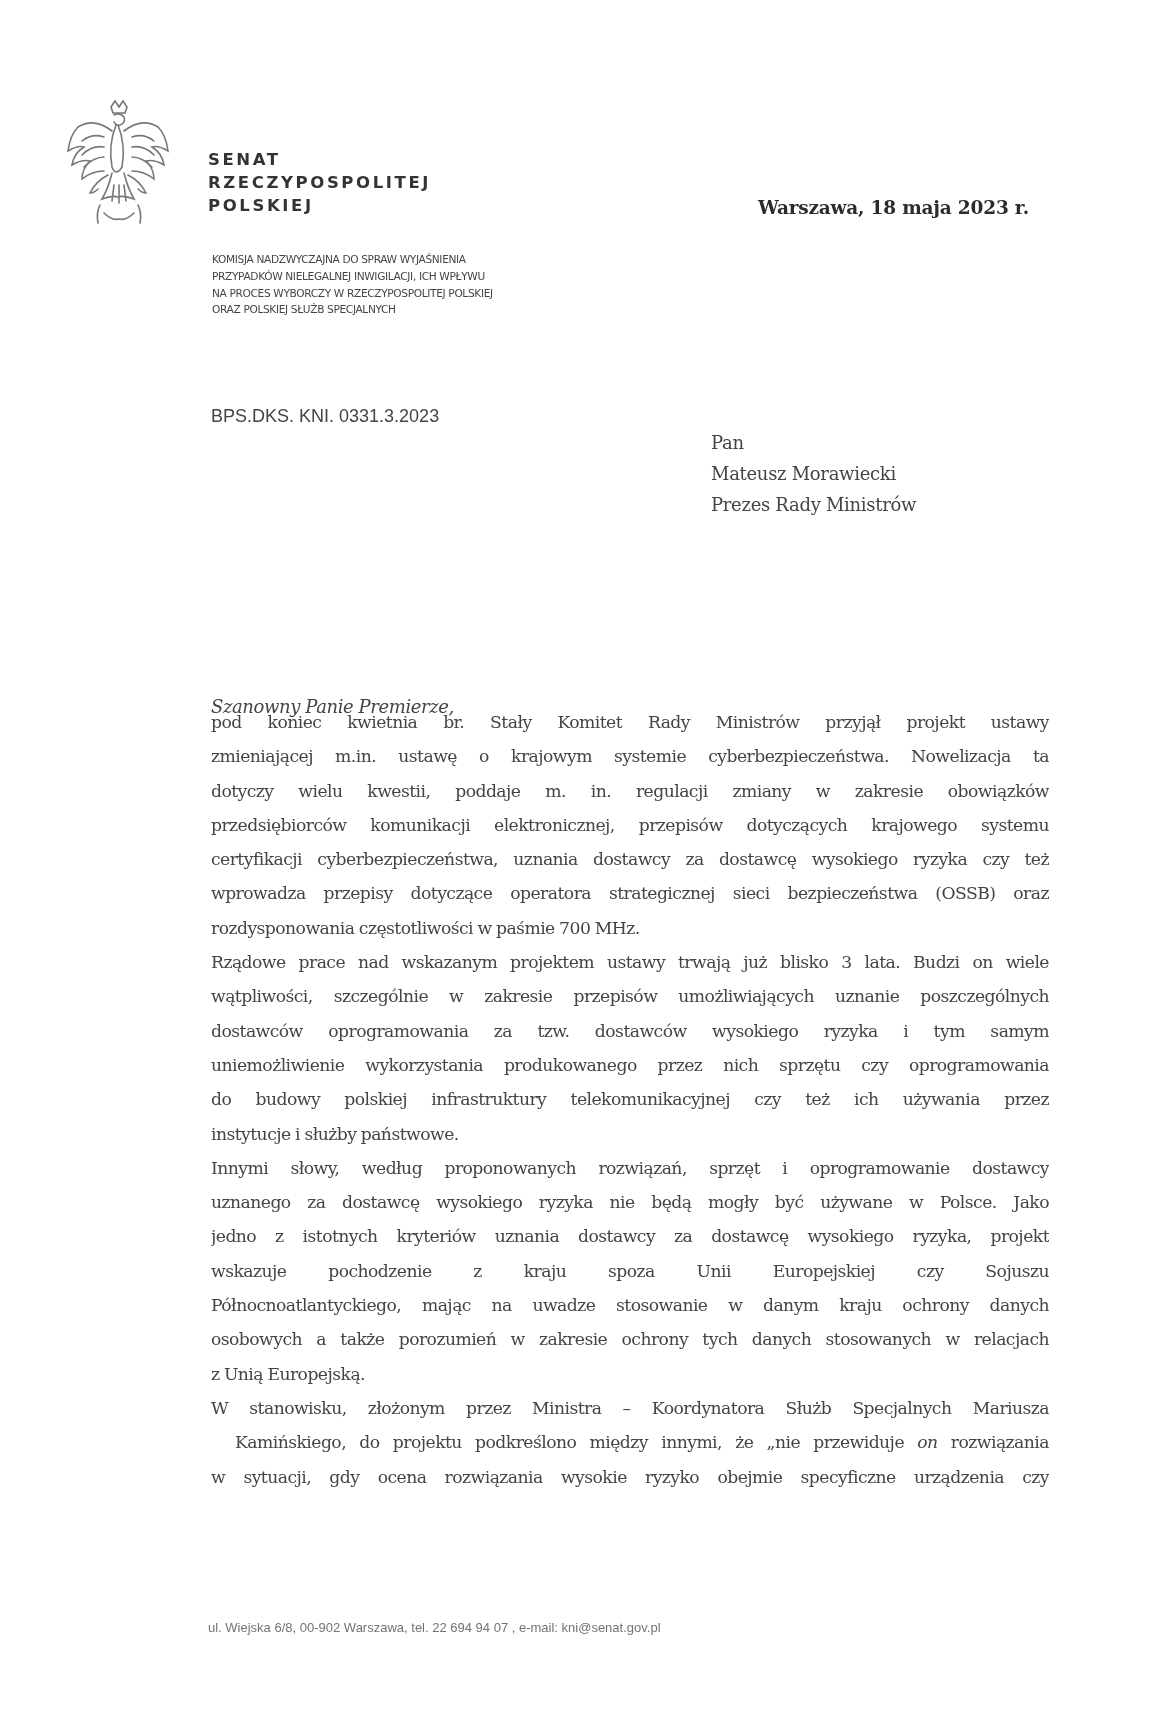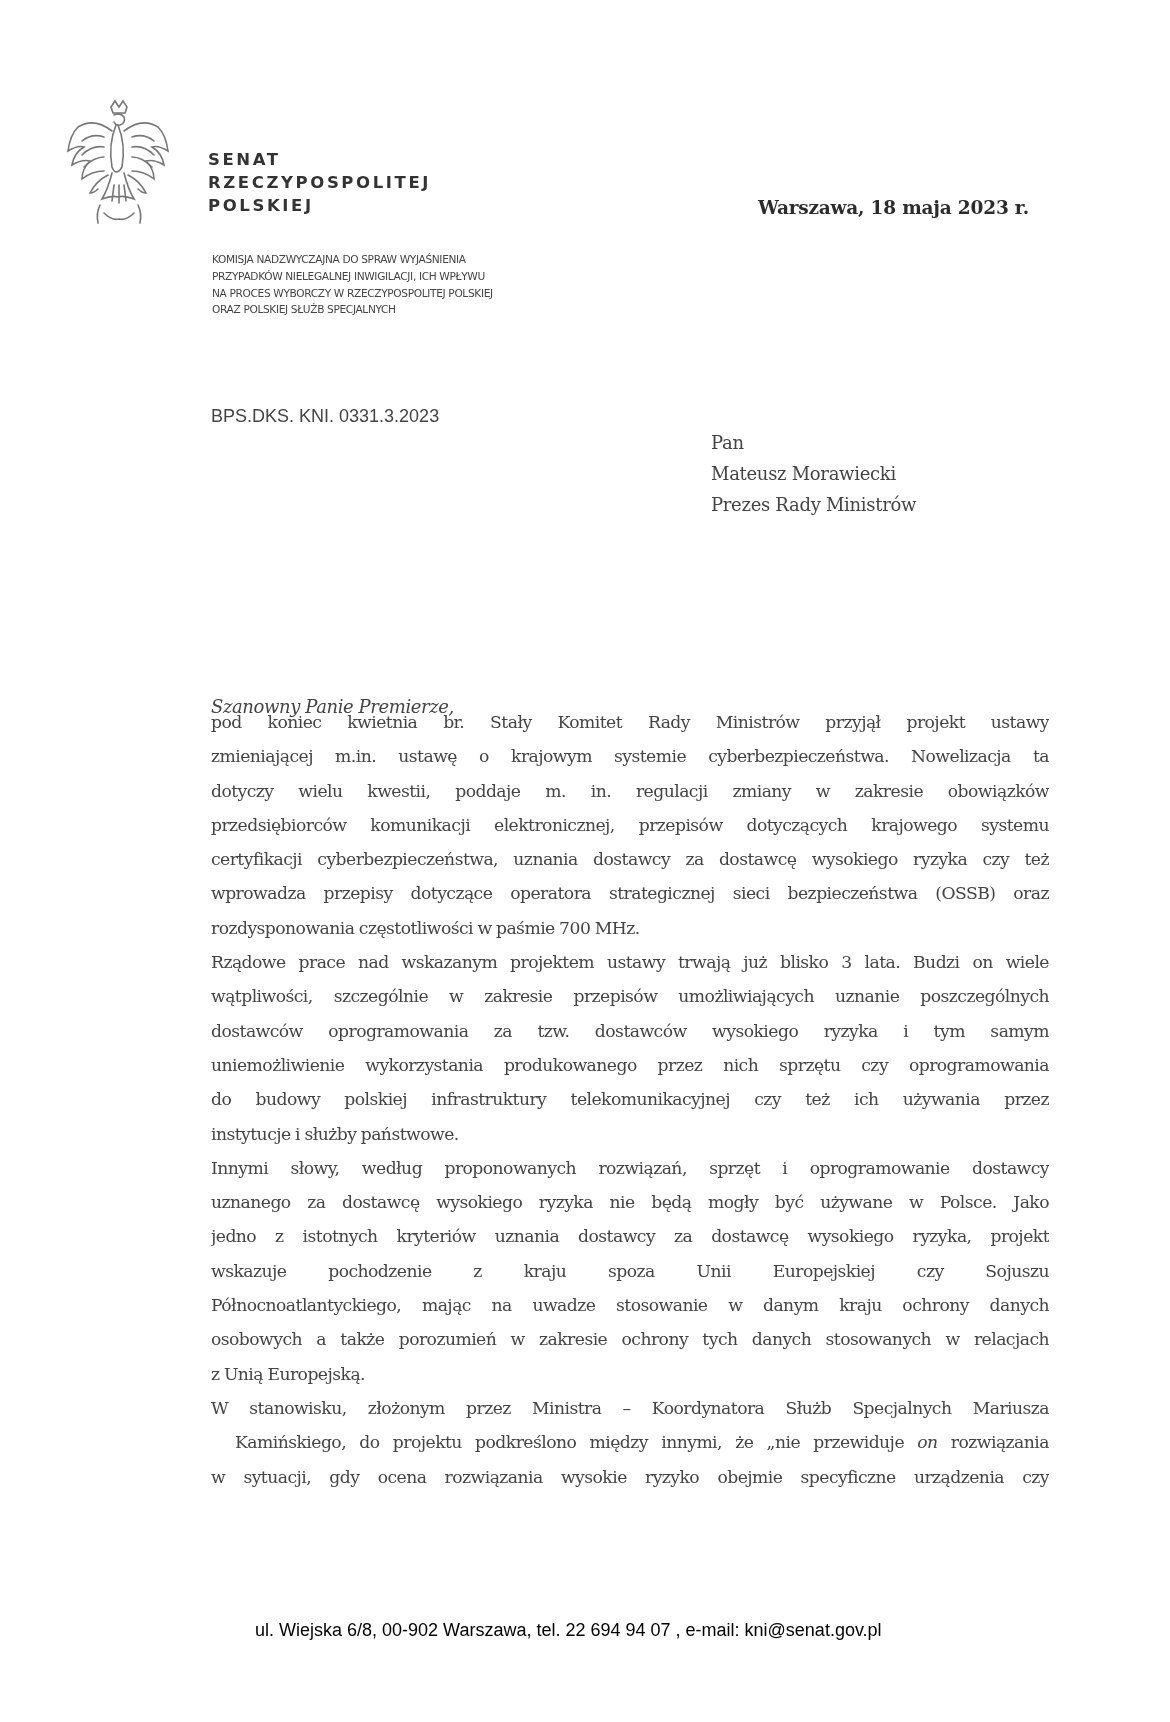--- a/index.html
+++ b/index.html
@@ -28,21 +28,21 @@
   #salutation { position: absolute; left: 211px; top: 672px; font-family: "DejaVu Serif", serif;
     font-style: italic; font-size: 18px; color: #444; white-space: nowrap; letter-spacing: -0.4px; margin-top: 24px; }
 
   #body-text { position: absolute; left: 211px; top: 705px; width: 838px;
     font-family: "DejaVu Serif", serif; font-size: 17.2px; line-height: 34.3px; color: #444;
     letter-spacing: -0.55px; word-spacing: -0.5px; }
   .line { white-space: nowrap; height: 34.3px; }
   .line.j { text-align: justify; text-align-last: justify; white-space: normal; overflow: hidden; }
 
   #footer { position: absolute; left: 208px; top: 1620px; font-family: "Liberation Sans", sans-serif;
-    font-size: 18px; color: #000000; white-space: nowrap; margin-left: 47px; }
+    font-size: 13px; color: #737373; white-space: nowrap; }
 </style>
 </head>
 <body>
 
 <div id="emblem">
   <svg width="110" height="135" viewBox="0 0 110 135">
     <g fill="none" stroke="#777" stroke-width="1.6" stroke-linecap="round">
 
       <path d="M47 12 l4 -6 l4 6 l4 -6 l4 6 l-2 6 h-12 z"></path>
 

